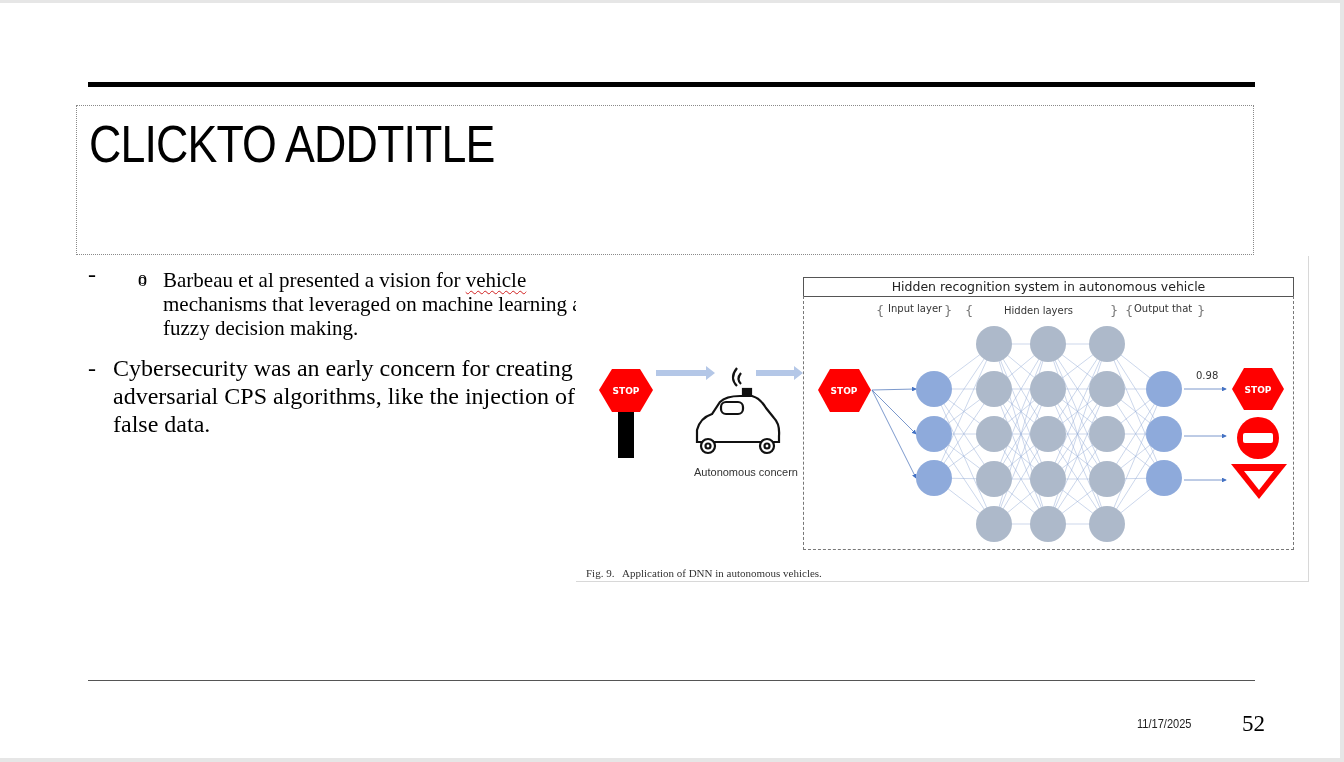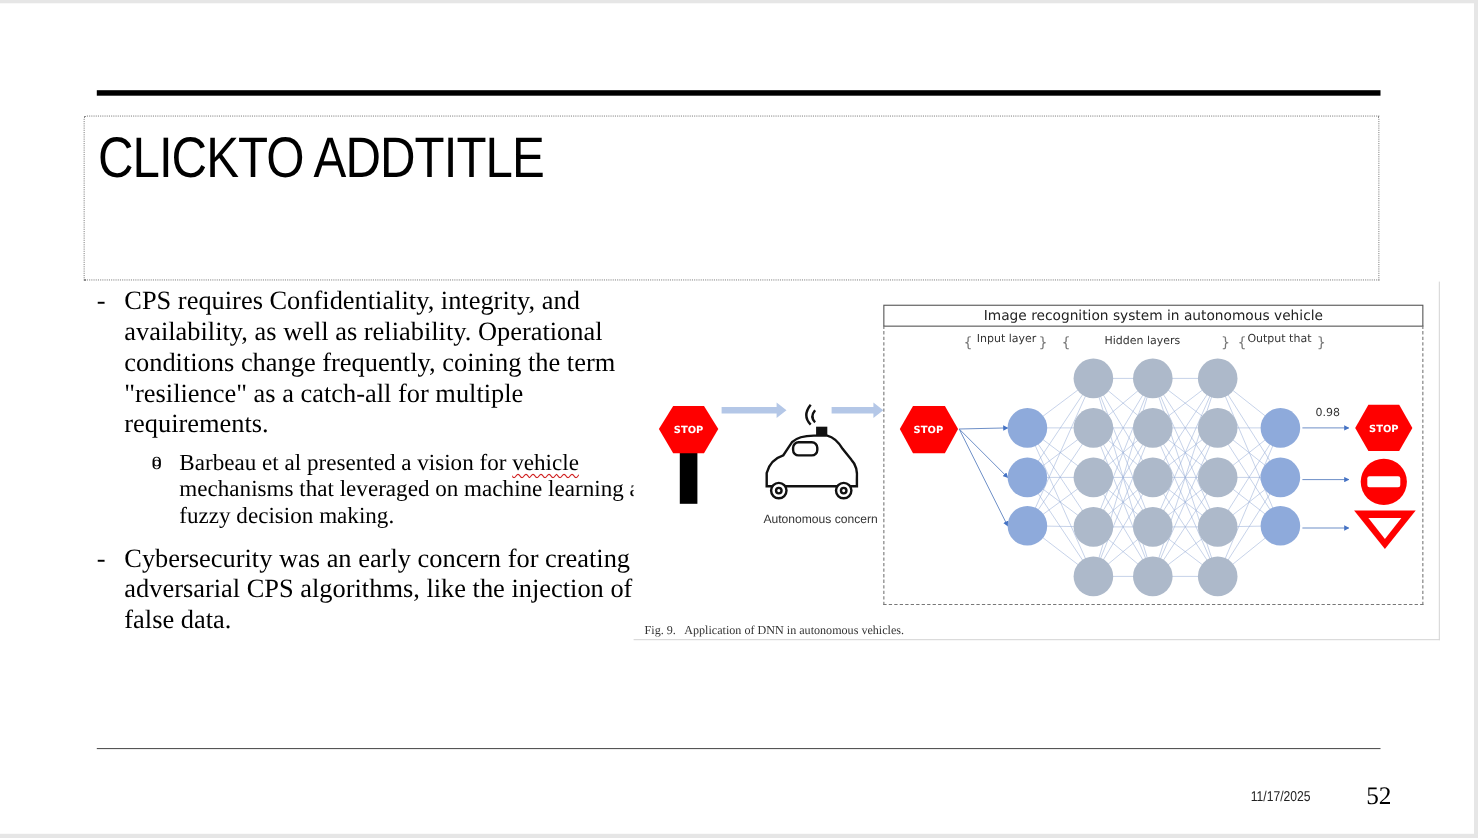--- a/index.html
+++ b/index.html
@@ -61,21 +61,20 @@
 
 <div class="top-rule"></div>
 
 <div class="title-box">
   <h1 class="title-text">CLICKTO ADDTITLE</h1>
 </div>
 
 <div class="body-text">
   <p class="b1">
     <span class="dash">-</span>
-    <span>CPS requires Confidentiality, integrity, and availability, as well as reliability. Operational conditions change frequently, coining the term "resilience" as a catch-all for multiple requirements.</span>
   </p>
   <p class="sub" style="margin-top:6px">
     <span class="o">o</span>
   </p>
   <p class="sub" style="margin-top:8px; padding-right:0; width:440px">
     <span class="o">o</span>
     <span>Barbeau et al presented a vision for </span><span class="squiggle">vehicle</span><span> mechanisms that leveraged on machine learning and fuzzy decision making.</span>
   </p>
   <p class="b1" style="margin-top:14px; width:470px">
     <span class="dash">-</span>
@@ -201,21 +200,21 @@
       <text x="300" y="59">{</text>
         <text x="368" y="59">}</text>
       <text x="389" y="59">{</text>
         <text x="534" y="59">}</text>
       <text x="549" y="59">{</text>
         <text x="621" y="59">}</text>
     </g>
   </svg>
 
   <div class="car-label">Autonomous concern</div>
-  <div class="dnn-title-box">Image recognition system in autonomous vehicle</div>
+  <div class="dnn-title-box">Hidden recognition system in autonomous vehicle</div>
   <div class="dnn-body"></div>
   <div class="layer-label" style="left:312px">Input layer</div>
   <div class="layer-label" style="left:428px;top:49px">Hidden layers</div>
   <div class="layer-label" style="left:558px">Output that</div>
   <div class="prob">0.98</div>
   <div class="caption">Fig. 9.   Application of DNN in autonomous vehicles.</div>
 </div>
 
 <div class="bottom-rule"></div>
 <div class="date">11/17/2025</div>

